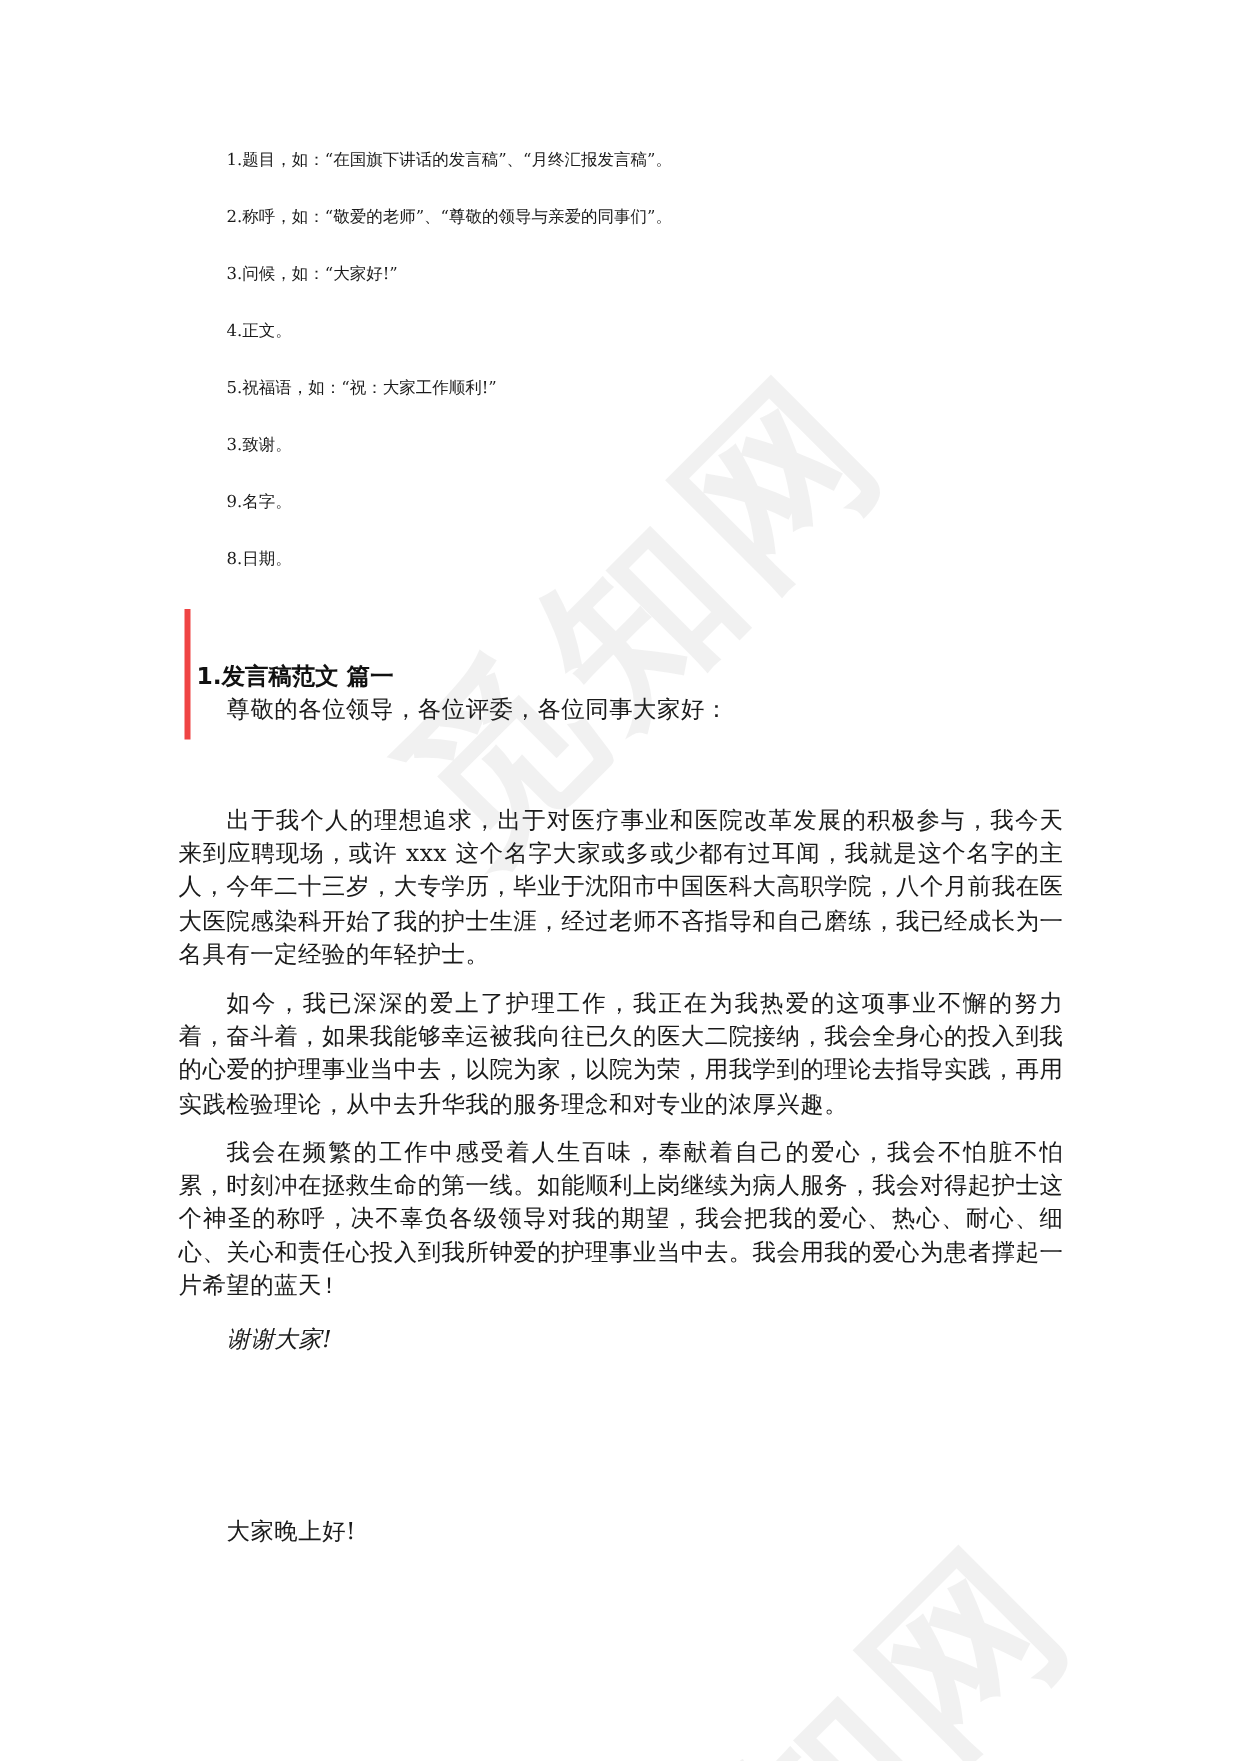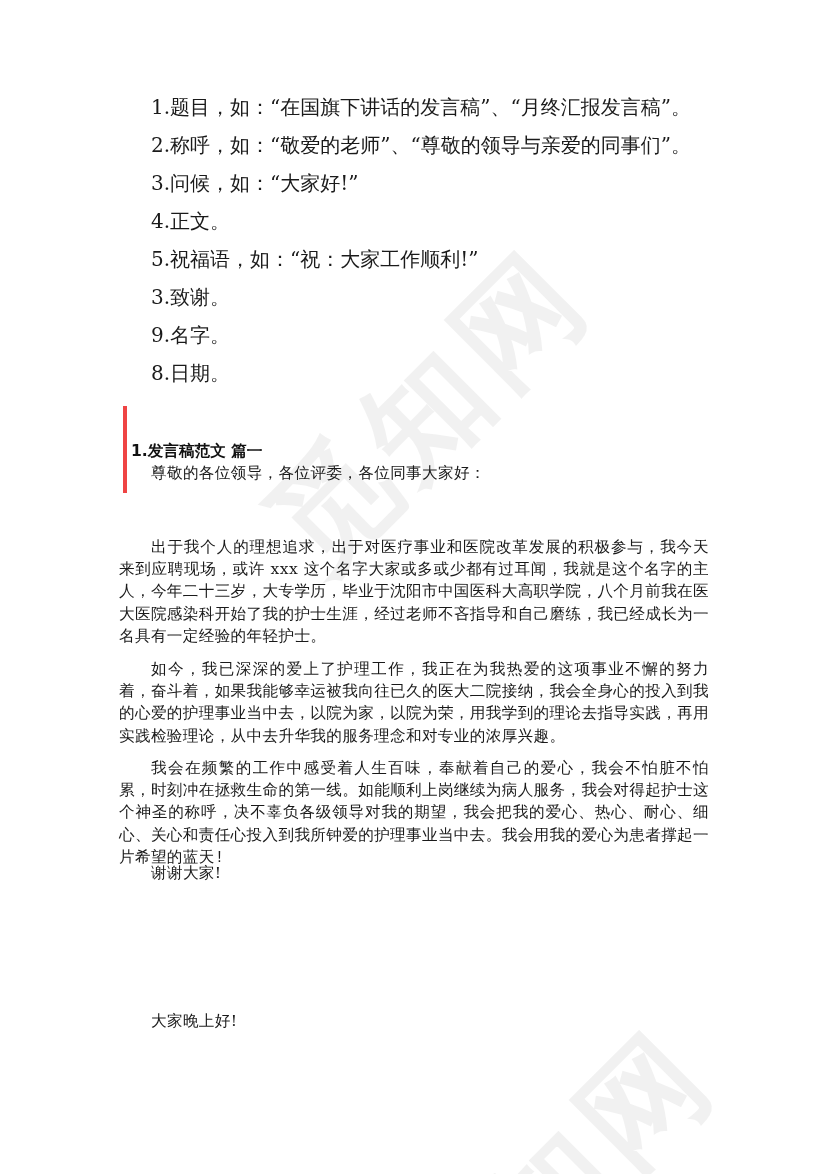--- a/index.html
+++ b/index.html
@@ -36,21 +36,21 @@
     }
     .wm1 { left: 235px; top: 330px; }
     .wm2 { left: 360px; top: 1110px; }
 
     .list {
       position: absolute;
       left: 151px;
       top: 96px;
       margin: 0; padding: 0;
       list-style: none;
-      font-size: 20px;
+      font-size: 11px;
     }
     .list li {
       height: 38px;
       line-height: 22px;
       white-space: nowrap;
     }
 
     .section-heading {
       position: absolute;
       left: 123px;
@@ -81,21 +81,21 @@
       line-height: 22.2px;
       text-align: justify;
       text-indent: 32px;
       margin: 0;
       letter-spacing: 0.35px;
     }
     .p-greeting { top: 462px; }
     .p1 { top: 536px; }
     .p2 { top: 658px; }
     .p3 { top: 758px; font-family: Liberation Mono, monospace; }
-    .p-thanks { top: 862px; }
+    .p-thanks { top: 882px; font-style: italic; }
     .p-greeting2 { top: 1010px; }
   </style>
 </head>
 <body>
 
 <div class="page">
 
   <div class="watermark wm1">觅知网</div>
   <div class="watermark wm2">觅知网</div>
 

